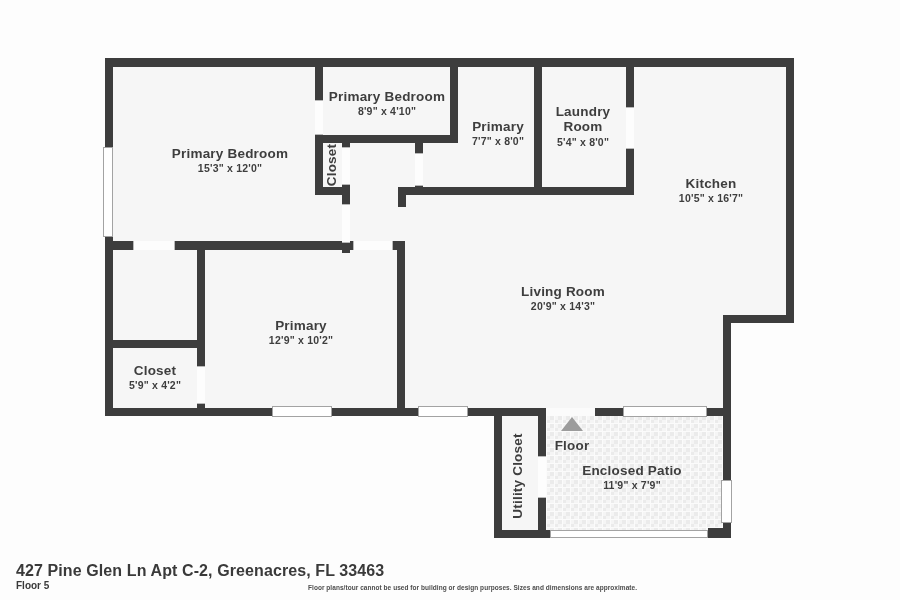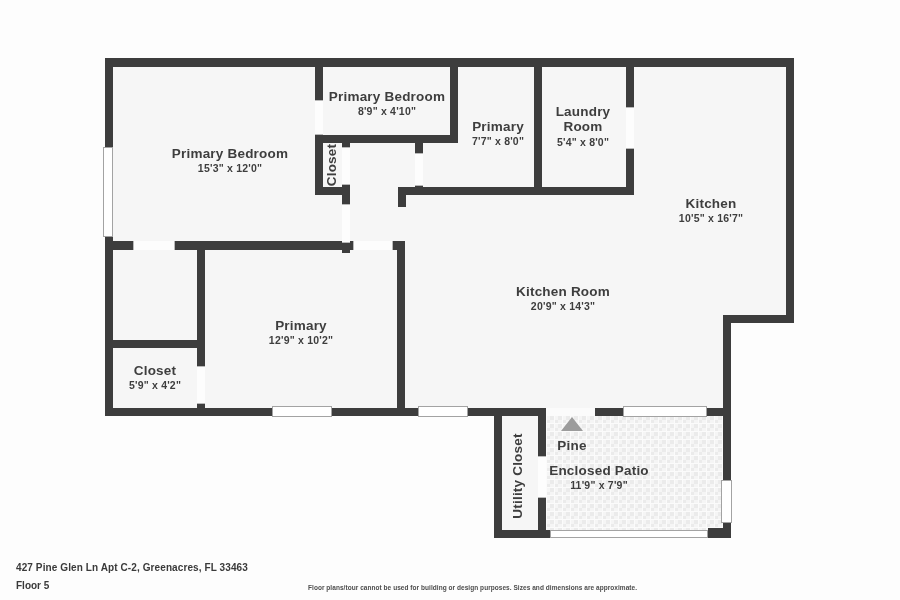--- a/index.html
+++ b/index.html
@@ -27,21 +27,21 @@
   .label{position:absolute;transform:translate(-50%,-50%);text-align:center;
          color:var(--label);font-weight:700;z-index:5;}
   .label .nm{font-size:13.5px;line-height:1.13;letter-spacing:.2px;white-space:nowrap;}
   .label .dm{font-size:10.5px;line-height:1.1;margin-top:2px;letter-spacing:.2px;white-space:nowrap;}
   .label.wrap .nm{white-space:normal;margin:0 auto;}
   .label.vert{transform:translate(-50%,-50%) rotate(-90deg);}
   .label.vert .nm{font-size:13.5px;}
   .arrow{position:absolute;width:0;height:0;
          border-left:11px solid transparent;border-right:11px solid transparent;
          border-bottom:14px solid #9c9c9c;z-index:6;}
-  .addr{position:absolute;left:16px;top:562px;font-size:10px;font-weight:700;color:#3a3a3a;letter-spacing:.1px;}
+  .addr{position:absolute;left:16px;top:562px;font-size:16px;font-weight:700;color:#3a3a3a;letter-spacing:.1px;}
   .floorlbl{position:absolute;left:16px;top:580px;font-size:10px;font-weight:700;color:#3a3a3a;}
   .disclaimer{position:absolute;left:308px;top:584px;font-size:6.5px;font-weight:700;color:#4c4c4c;letter-spacing:.05px;}
 </style>
 </head>
 <body>
 
 <div id="page">
 
   <div id="structure">
       <div class="floor" style="left: 105px; top: 58px; width: 689px; height: 265px;"></div>
@@ -103,27 +103,27 @@
   <div class="label" style="left:498px;top:133px">
     <div class="nm">Primary</div>
     <div class="dm">7'7" x 8'0"</div>
   </div>
 
   <div class="label wrap" style="left:583px;top:126px">
     <div class="nm" style="width:66px">Laundry Room</div>
     <div class="dm">5'4" x 8'0"</div>
   </div>
 
-  <div class="label" style="left:711px;top:210px">
+  <div class="label" style="left:711px;top:190px">
     <div class="nm">Kitchen</div>
     <div class="dm">10'5" x 16'7"</div>
   </div>
 
   <div class="label" style="left:563px;top:298px">
-    <div class="nm">Kitchen Room</div>
+    <div class="nm">Living Room</div>
     <div class="dm">20'9" x 14'3"</div>
   </div>
 
 
   <div class="label" style="left:155px;top:377px">
     <div class="nm">Closet</div>
     <div class="dm">5'9" x 4'2"</div>
   </div>
 
   <div class="label" style="left:301px;top:332px">
@@ -133,24 +133,24 @@
 
   <div class="label vert" style="left:332px;top:165px">
     <div class="nm">Closet</div>
   </div>
 
   <div class="label vert" style="left:518px;top:476px">
     <div class="nm">Utility Closet</div>
   </div>
 
   <div class="label" style="left:572px;top:446px">
-    <div class="nm">Pine</div>
+    <div class="nm">Floor</div>
   </div>
 
-  <div class="label" style="left:599px;top:477px">
+  <div class="label" style="left:632px;top:477px">
     <div class="nm">Enclosed Patio</div>
     <div class="dm">11'9" x 7'9"</div>
   </div>
 
   <div class="arrow" style="left:561px;top:417px"></div>
 
   <div class="addr">427 Pine Glen Ln Apt C-2, Greenacres, FL 33463</div>
   <div class="floorlbl">Floor 5</div>
   <div class="disclaimer">Floor plans/tour cannot be used for building or design purposes. Sizes and dimensions are approximate.</div>
 </div>

